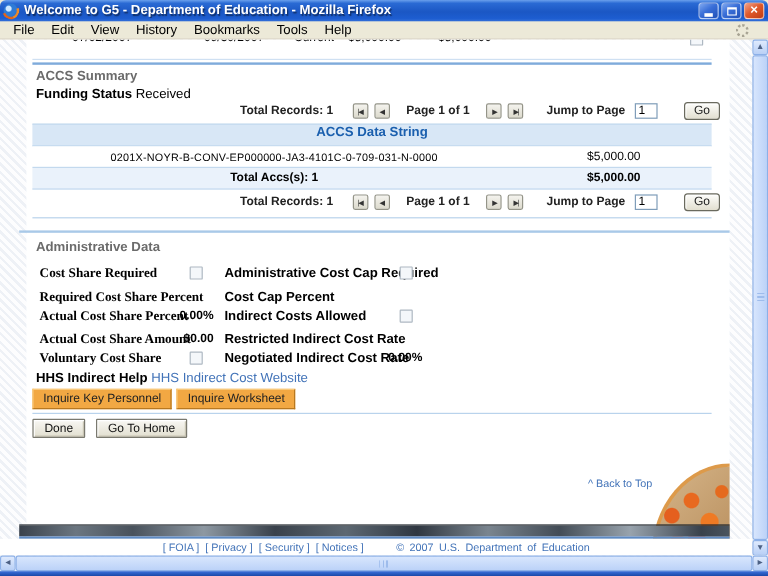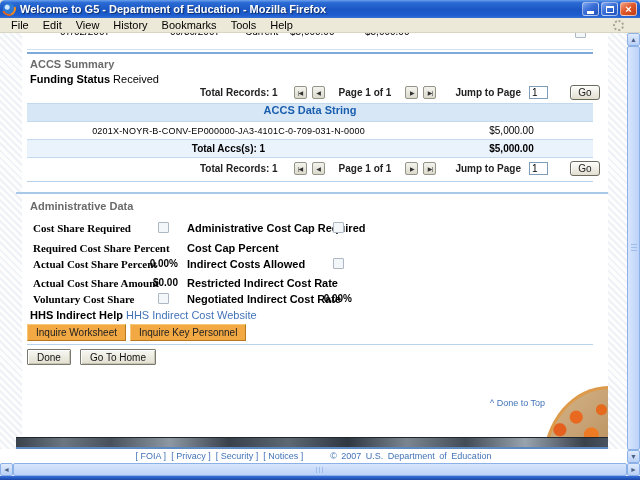--- a/index.html
+++ b/index.html
@@ -292,30 +292,30 @@
         <span class="al2">Negotiated Indirect Cost Rate</span>
         <span class="av2">0.00%</span>
       </div>
 
       <div class="hhs-row">
         <span class="b">HHS Indirect Help</span>
         <a class="link" href="#">HHS Indirect Cost Website</a>
       </div>
 
       <div class="orange-row">
+        <button class="btn-orange">Inquire Key Personnel</button>
         <button class="btn-orange">Inquire Worksheet</button>
-        <button class="btn-orange">Inquire Key Personnel</button>
       </div>
 
       <div class="sep-light line-btm"></div>
 
       <button class="btn-gray btn-done">Done</button>
       <button class="btn-gray btn-home">Go To Home</button>
 
-      <a class="back-top link" href="#">^ Done to Top</a>
+      <a class="back-top link" href="#">^ Back to Top</a>
 
       <div class="chairs"></div>
     </div>
 
     <div class="sep-wide"></div>
     <div class="metal-bar"></div>
     <div class="metal-under"></div>
 
     <div class="footer-strip">
       <a class="link" href="#">[ FOIA ]</a>

